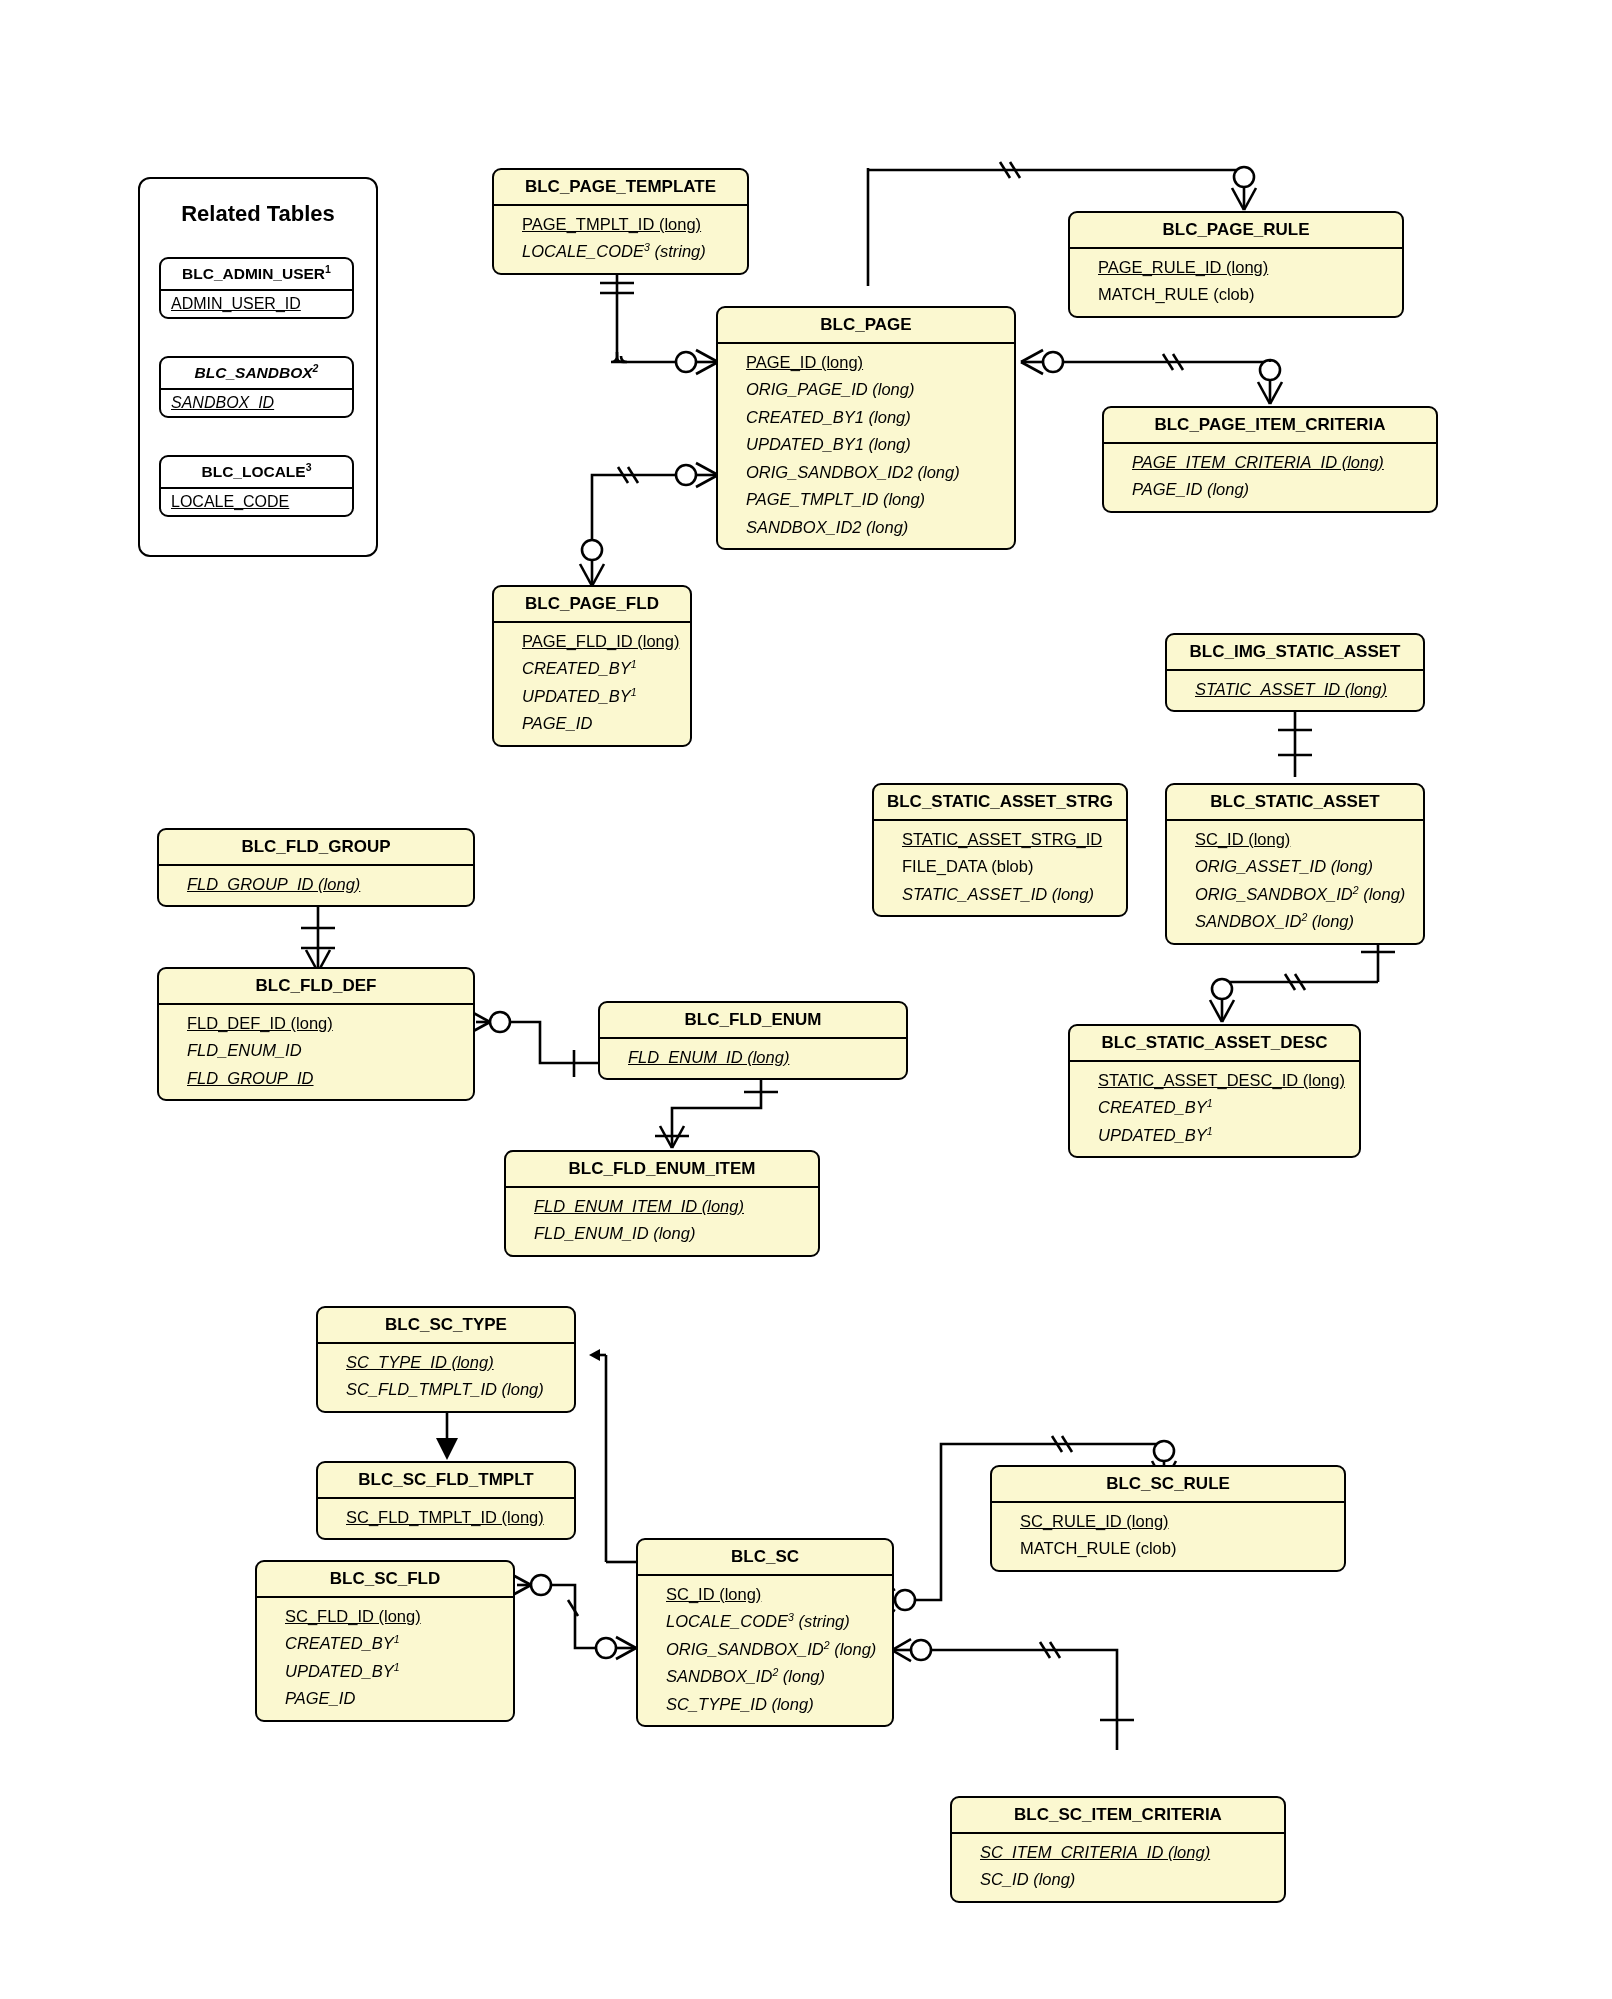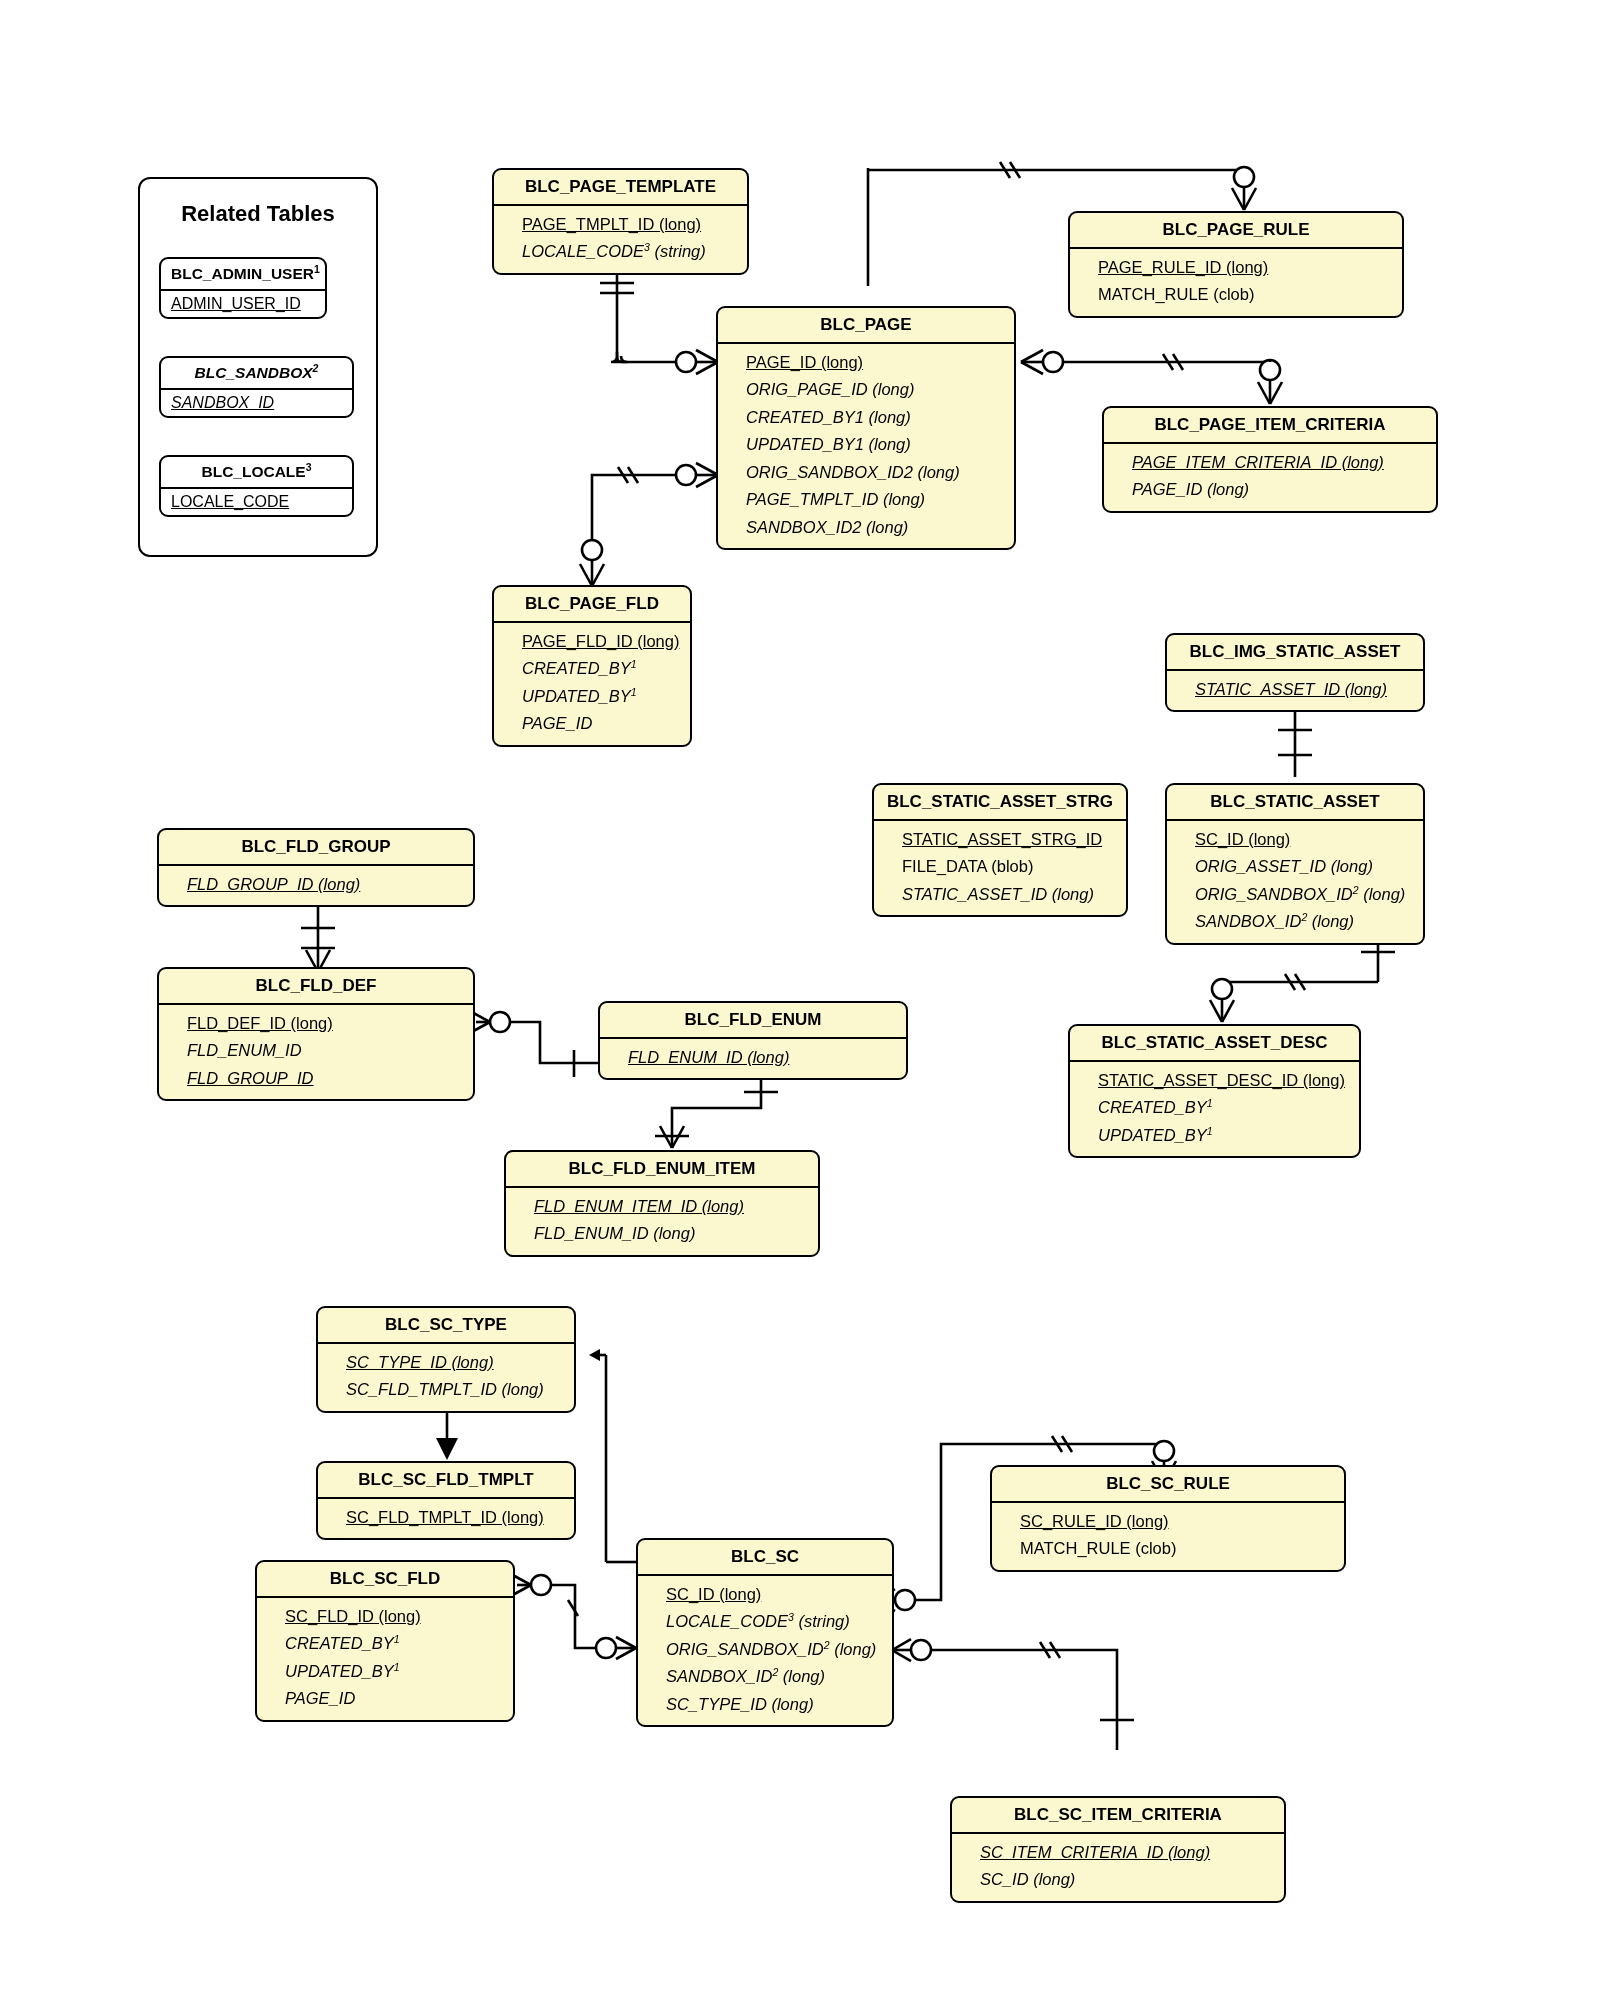--- a/index.html
+++ b/index.html
@@ -207,21 +207,21 @@
       <path d="M 1040 1642 L 1050 1658"></path>
       <path d="M 1050 1642 L 1060 1658"></path>
       <path d="M 1100 1720 L 1134 1720"></path>
 
     </g>
   </svg>
 
   <div class="related-panel" style="left:138px;top:163px;width:240px;height:380px;margin-top:14px;">
     <div class="related-title">Related Tables</div>
 
-    <div class="mini" style="left:19px;top:78px;width:168px;">
+    <div class="mini" style="left:19px;top:78px;width:195px;">
       <div class="ehead">
         <span>BLC_ADMIN_USER</span><sup>1</sup>
       </div>
       <div class="ebody">
         <div class="attr pk">ADMIN_USER_ID</div>
       </div>
     </div>
 
     <div class="mini" style="left:19px;top:177px;width:195px;font-style:italic;">
       <div class="ehead">

